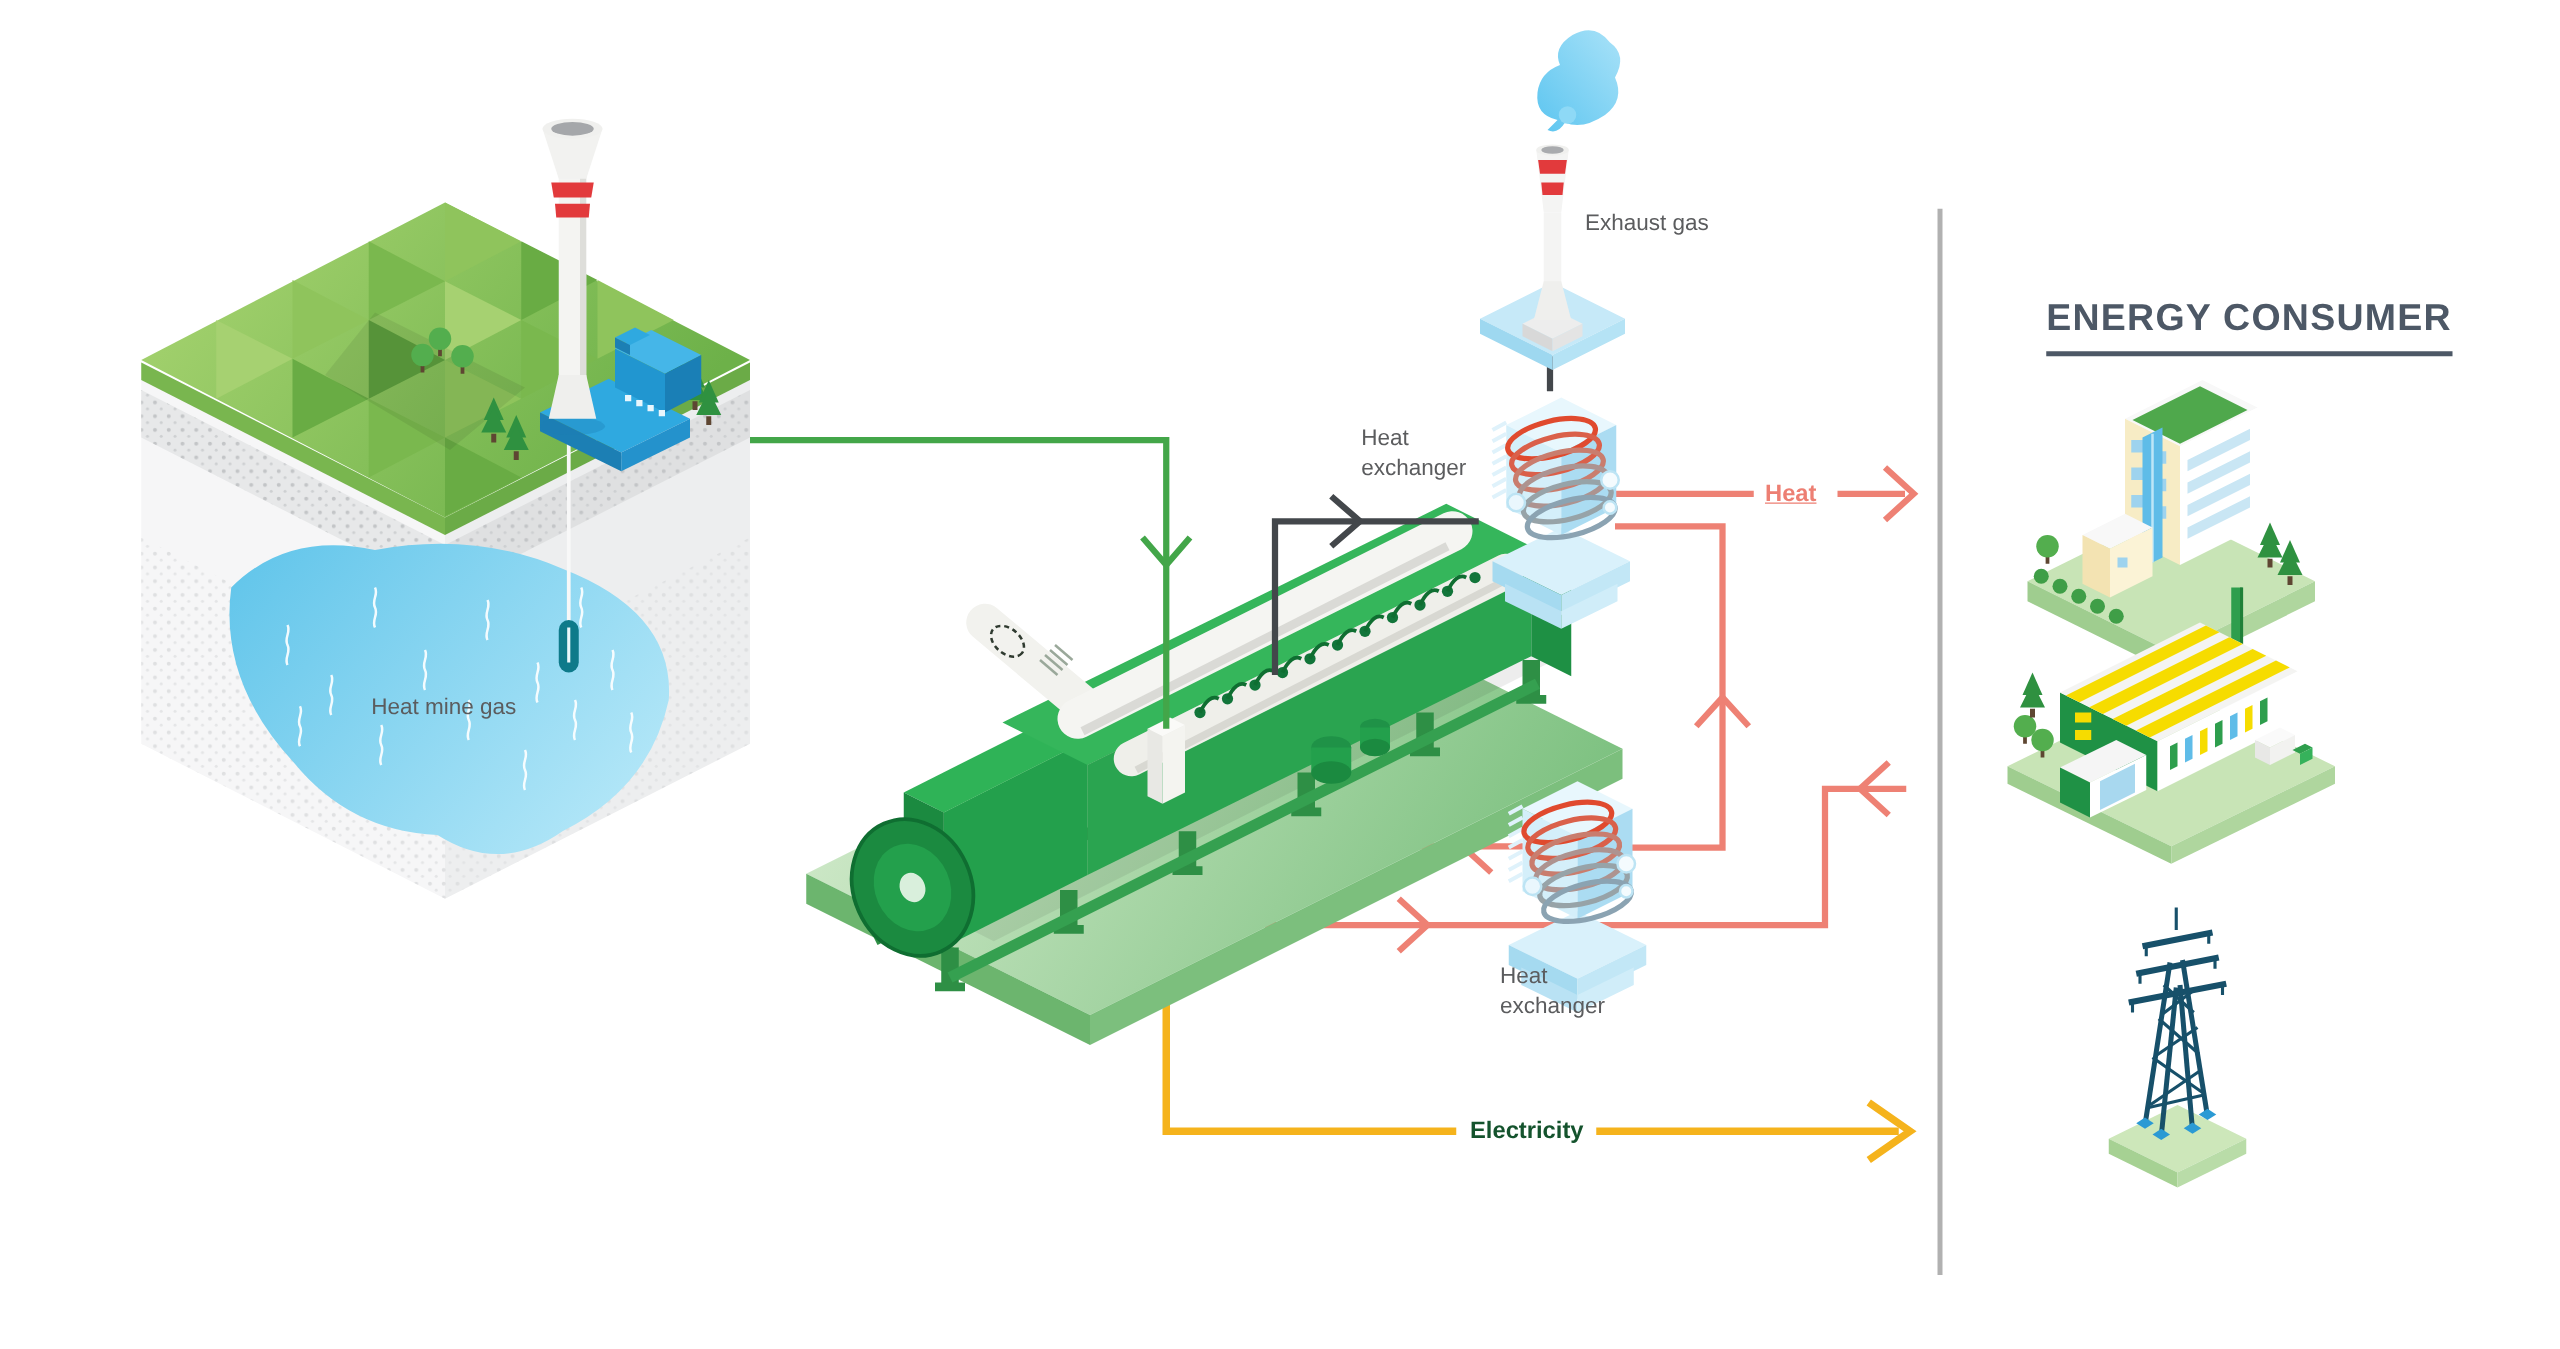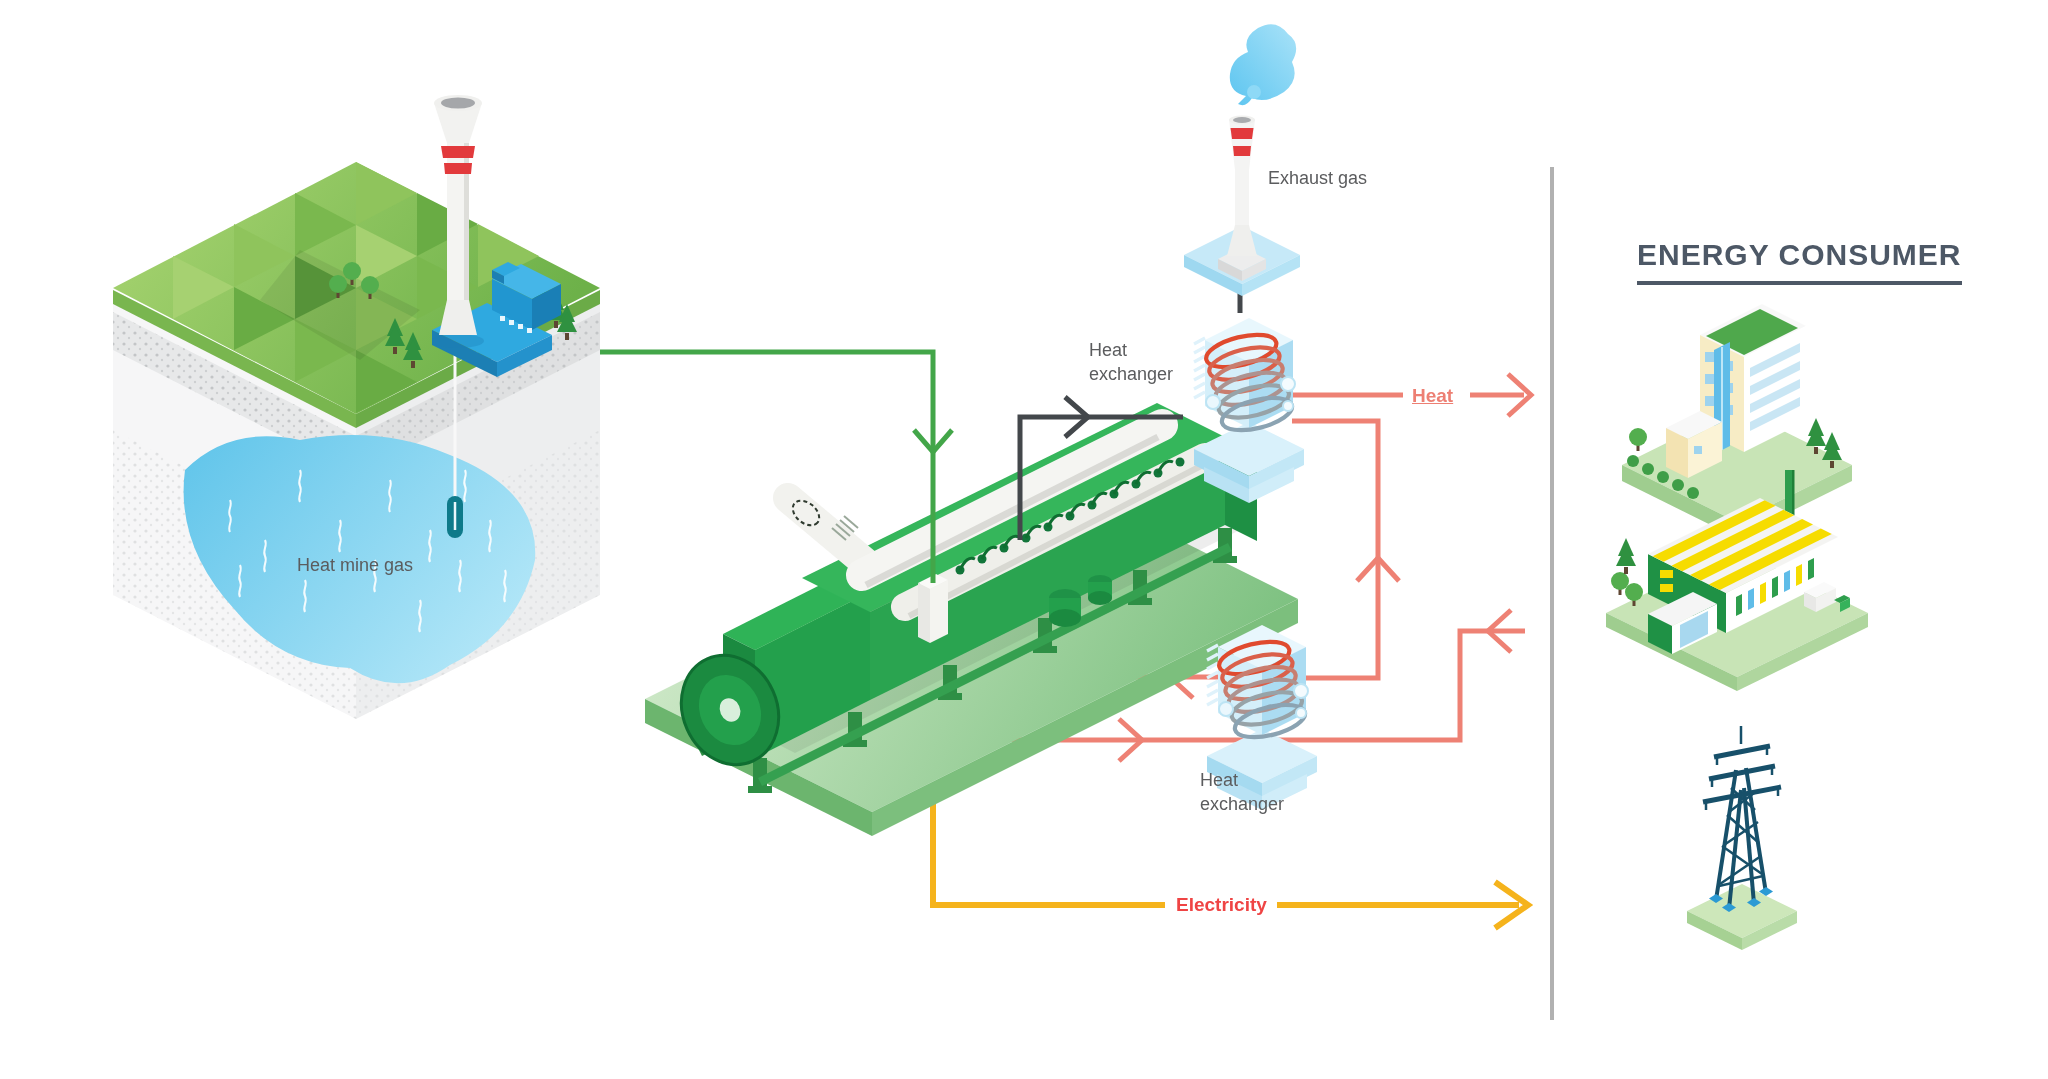--- a/index.html
+++ b/index.html
@@ -1,21 +1,21 @@
 <!DOCTYPE html>
 <html><head>
 <meta charset="utf-8">
 <style>
   html,body{margin:0;padding:0;background:#fff;}
   #stage{position:relative;width:2048px;height:1079px;background:#ffffff;overflow:hidden;
          font-family:"Liberation Sans", sans-serif;}
   #art{position:absolute;left:0;top:0;}
   .lbl{position:absolute;font-size:18px;line-height:1.35;color:#5B5C5E;font-weight:500;}
   .lbl-flow-heat{color:#ED7F73;font-weight:600;font-size:19px;}
-  .lbl-flow-elec{color:#ef4444;font-weight:600;font-size:19px;}
+  .lbl-flow-elec{color:#14532d;font-weight:600;font-size:19px;}
   .heading{position:absolute;left:1596px;top:238px;font-size:30px;font-weight:700;
            color:#4D5866;letter-spacing:1px;border-bottom:4px solid #4D5866;padding-bottom:9px;margin-left:41px;}
 </style>
 </head>
 <body>
 
 <div id="stage">
 <svg id="art" width="2048" height="1079" viewBox="0 0 2048 1079">
   <defs>
     <linearGradient id="topGrass" x1="0" y1="0" x2="1" y2="0.4">

